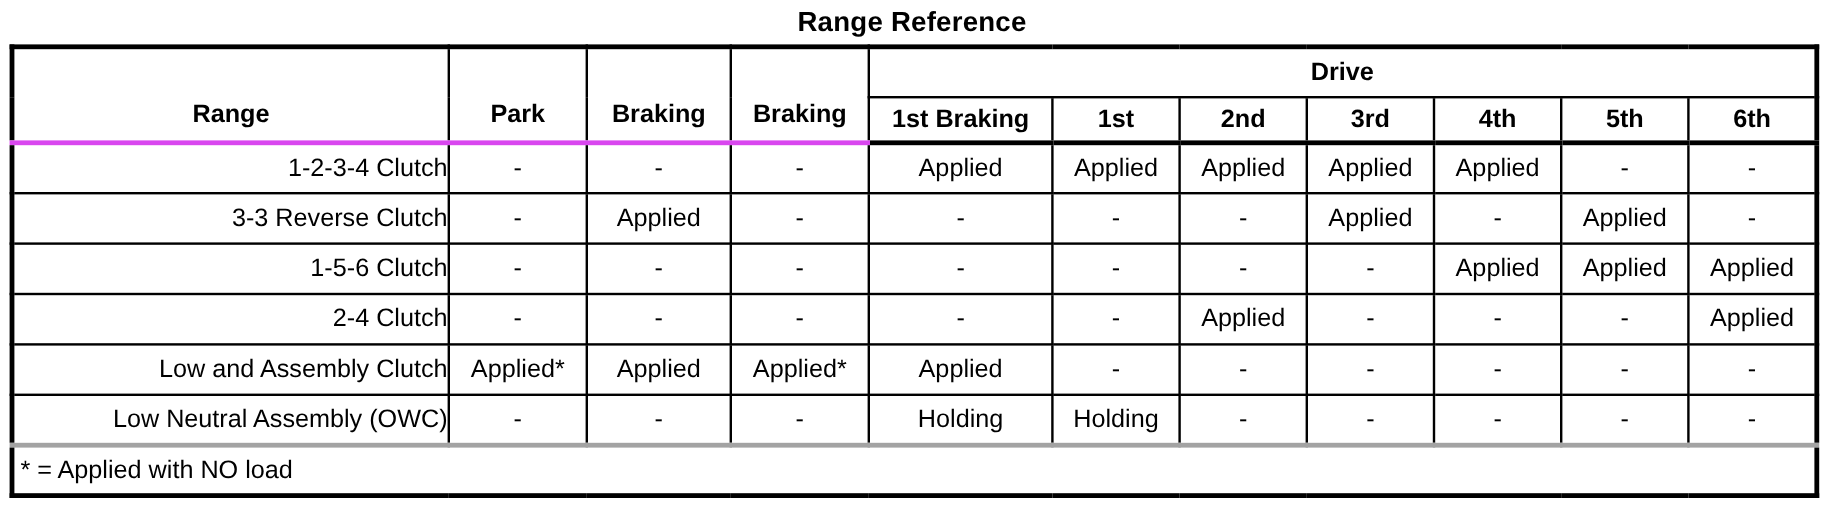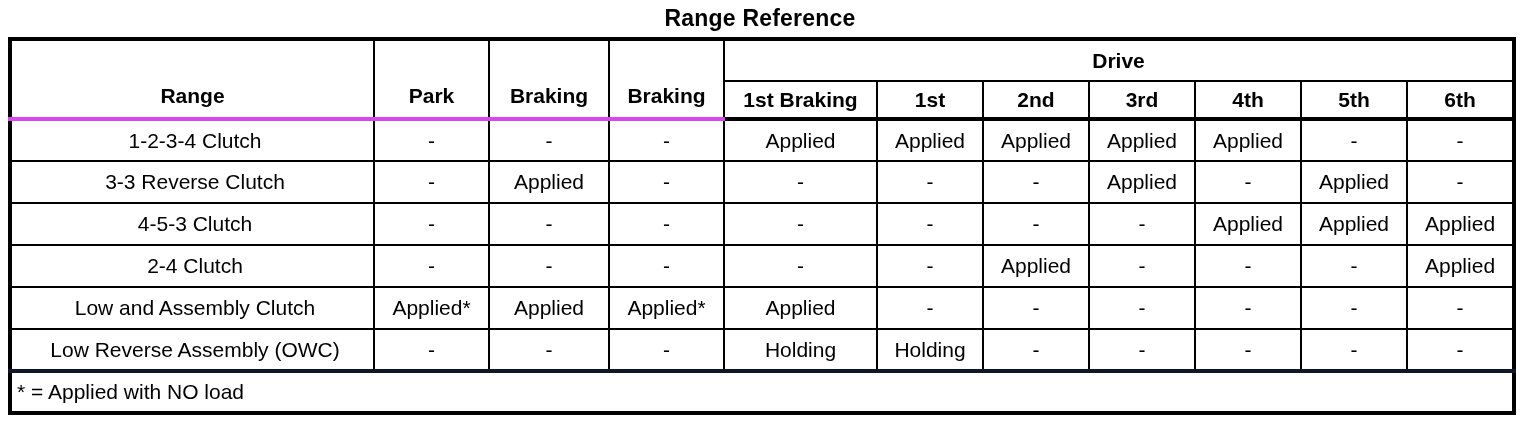--- a/index.html
+++ b/index.html
@@ -51,30 +51,30 @@
     height: 38px;
     vertical-align: middle;
     border-bottom: 4px solid #000;
   }
   tbody td {
     height: 42px;
     text-align: center;
     vertical-align: middle;
   }
   tbody td.row-label {
-    text-align: center;
+    text-align: right;
     padding-left: 5px;
     margin-left: 39px;
   }
   tfoot td.footnote-cell {
     height: 42px;
     text-align: left;
     padding-left: 5px;
     vertical-align: middle;
-    border-top: 4px solid #0f172a;
+    border-top: 4px solid #a3a3a3;
     font-weight: normal;
   }
 </style>
 </head>
 <body>
 
 <div class="page-title">Range Reference</div>
 
 <table class="range-table">
   <colgroup>
@@ -129,21 +129,21 @@
       <td>-</td>
       <td>-</td>
       <td>-</td>
       <td>-</td>
       <td>Applied</td>
       <td>-</td>
       <td>Applied</td>
       <td>-</td>
     </tr>
     <tr>
-      <td class="row-label">4-5-3 Clutch</td>
+      <td class="row-label">1-5-6 Clutch</td>
       <td>-</td>
       <td>-</td>
       <td>-</td>
       <td>-</td>
       <td>-</td>
       <td>-</td>
       <td>-</td>
       <td>Applied</td>
       <td>Applied</td>
       <td>Applied</td>
@@ -168,21 +168,21 @@
       <td>Applied*</td>
       <td>Applied</td>
       <td>-</td>
       <td>-</td>
       <td>-</td>
       <td>-</td>
       <td>-</td>
       <td>-</td>
     </tr>
     <tr>
-      <td class="row-label">Low Reverse Assembly (OWC)</td>
+      <td class="row-label">Low Neutral Assembly (OWC)</td>
       <td>-</td>
       <td>-</td>
       <td>-</td>
       <td>Holding</td>
       <td>Holding</td>
       <td>-</td>
       <td>-</td>
       <td>-</td>
       <td>-</td>
       <td>-</td>

